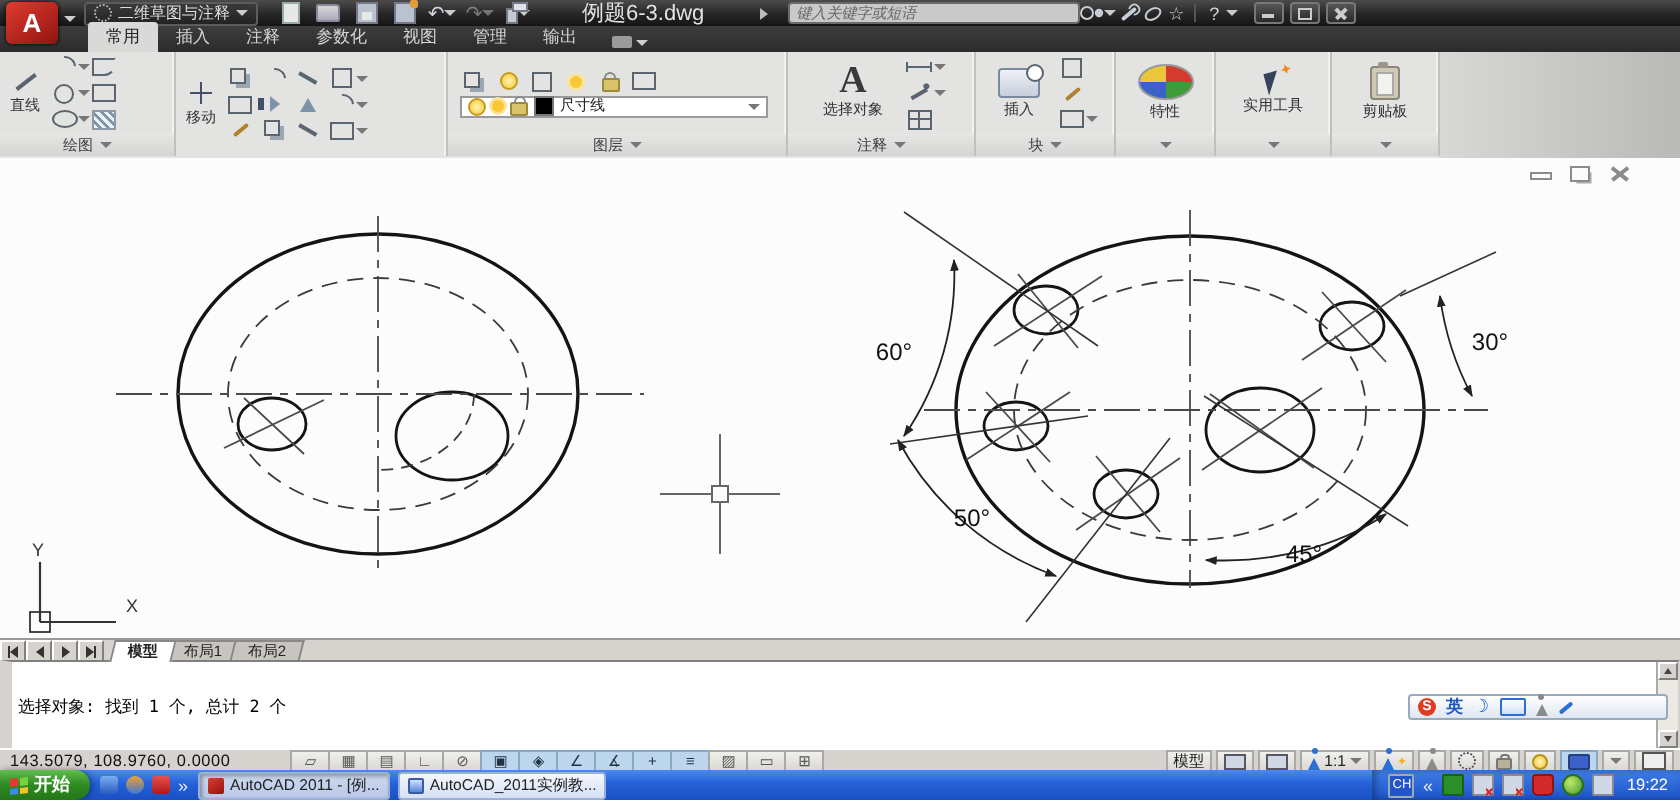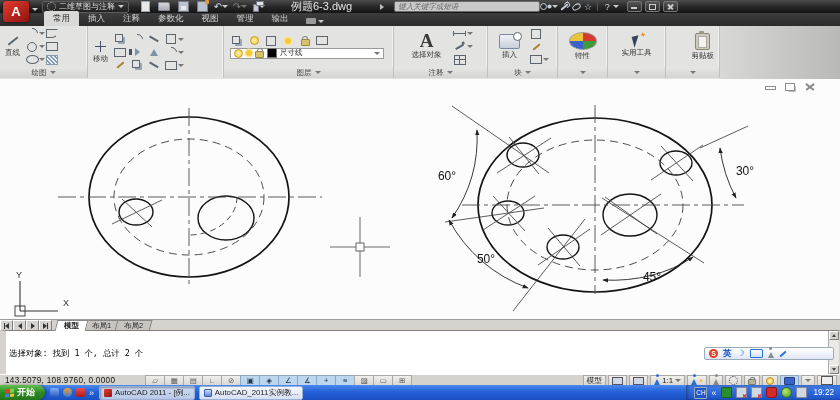--- a/index.html
+++ b/index.html
@@ -475,21 +475,21 @@
           <span class="cursorI"></span>
           <span>实用工具</span>
         </div>
       </div>
       <div class="plabel">
           <span class="dd"></span>
         </div>
     </div>
 
     <div class="panel" style="width:54px">
-      <div class="pbody" style="justify-content:flex-end">
+      <div class="pbody" style="justify-content:center">
         <div class="bigbtn">
           <span class="clipI"></span>
           <span>剪贴板</span>
         </div>
       </div>
       <div class="plabel">
           <span class="dd"></span>
         </div>
     </div>
 

